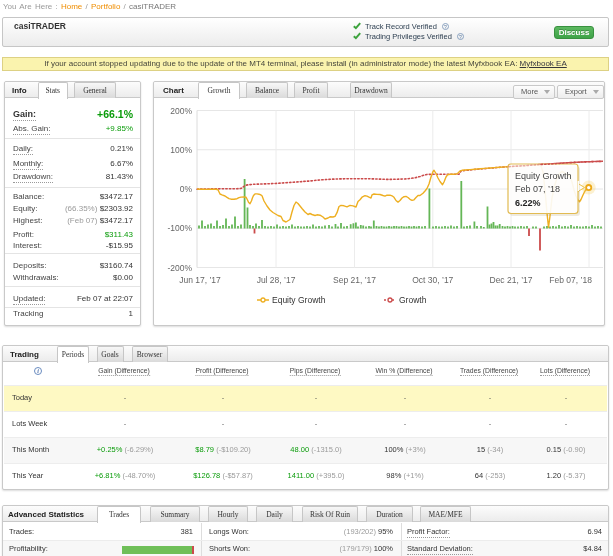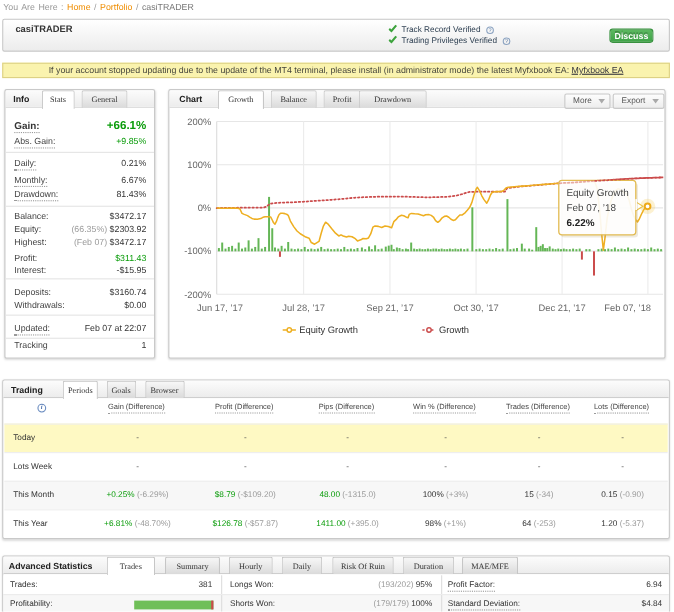--- a/index.html
+++ b/index.html
@@ -145,21 +145,21 @@
       <span class="val" style="">1</span>
     </div>
 </div>
 
 <div class="panel" style="left:153px;top:81px;width:452px;height:245px">
   <div class="phead">
     <span class="ptitle" style="left:9px">Chart</span>
     <span class="tab sel" style="left:44px;width:42px">Growth</span>
       <span class="tab" style="left:92px;width:42px">Balance</span>
       <span class="tab" style="left:140px;width:34px">Profit</span>
-      <span class="tab" style="left:172px;width:62px">Drawdown</span>
+      <span class="tab" style="left:196px;width:42px">Drawdown</span>
     <span class="btn" style="left:359px;width:42px"><span class="tx">More</span><span class="ar"></span></span>
     <span class="btn" style="left:403px;width:47px"><span class="tx">Export</span><span class="ar"></span></span>
   </div>
 </div>
 <svg style="position:absolute;left:153px;top:98px" width="450" height="228" viewBox="153 98 450 228">
 <style>.ax{font:8.5px "Liberation Sans",sans-serif;fill:#666}.tt{font:9px "Liberation Sans",sans-serif;fill:#444}.lg{font:8.5px "Liberation Sans",sans-serif;fill:#333}</style>
 <line x1="197" x2="603" y1="110.5" y2="110.5" stroke="#e6e6e6" stroke-width="1"></line>
     <line x1="197" x2="603" y1="149.75" y2="149.75" stroke="#e6e6e6" stroke-width="1"></line>
     <line x1="197" x2="603" y1="189" y2="189" stroke="#e6e6e6" stroke-width="1"></line>
     <line x1="197" x2="603" y1="228.25" y2="228.25" stroke="#e6e6e6" stroke-width="1"></line>

